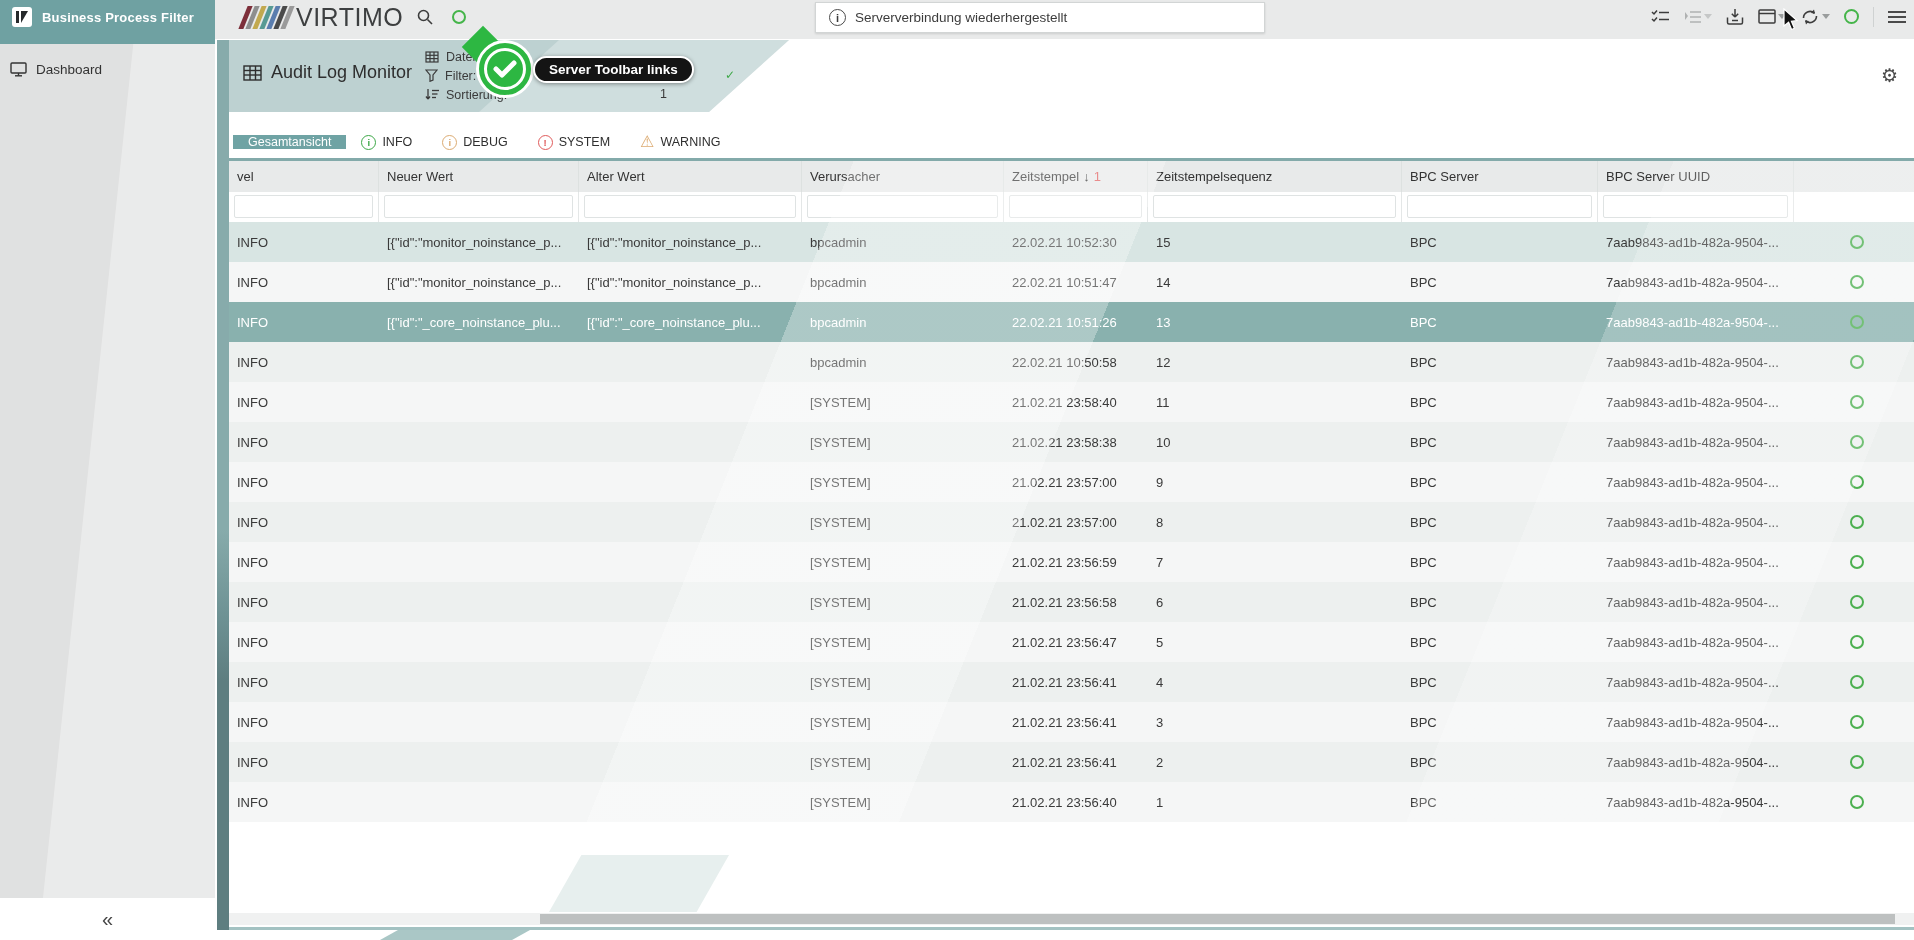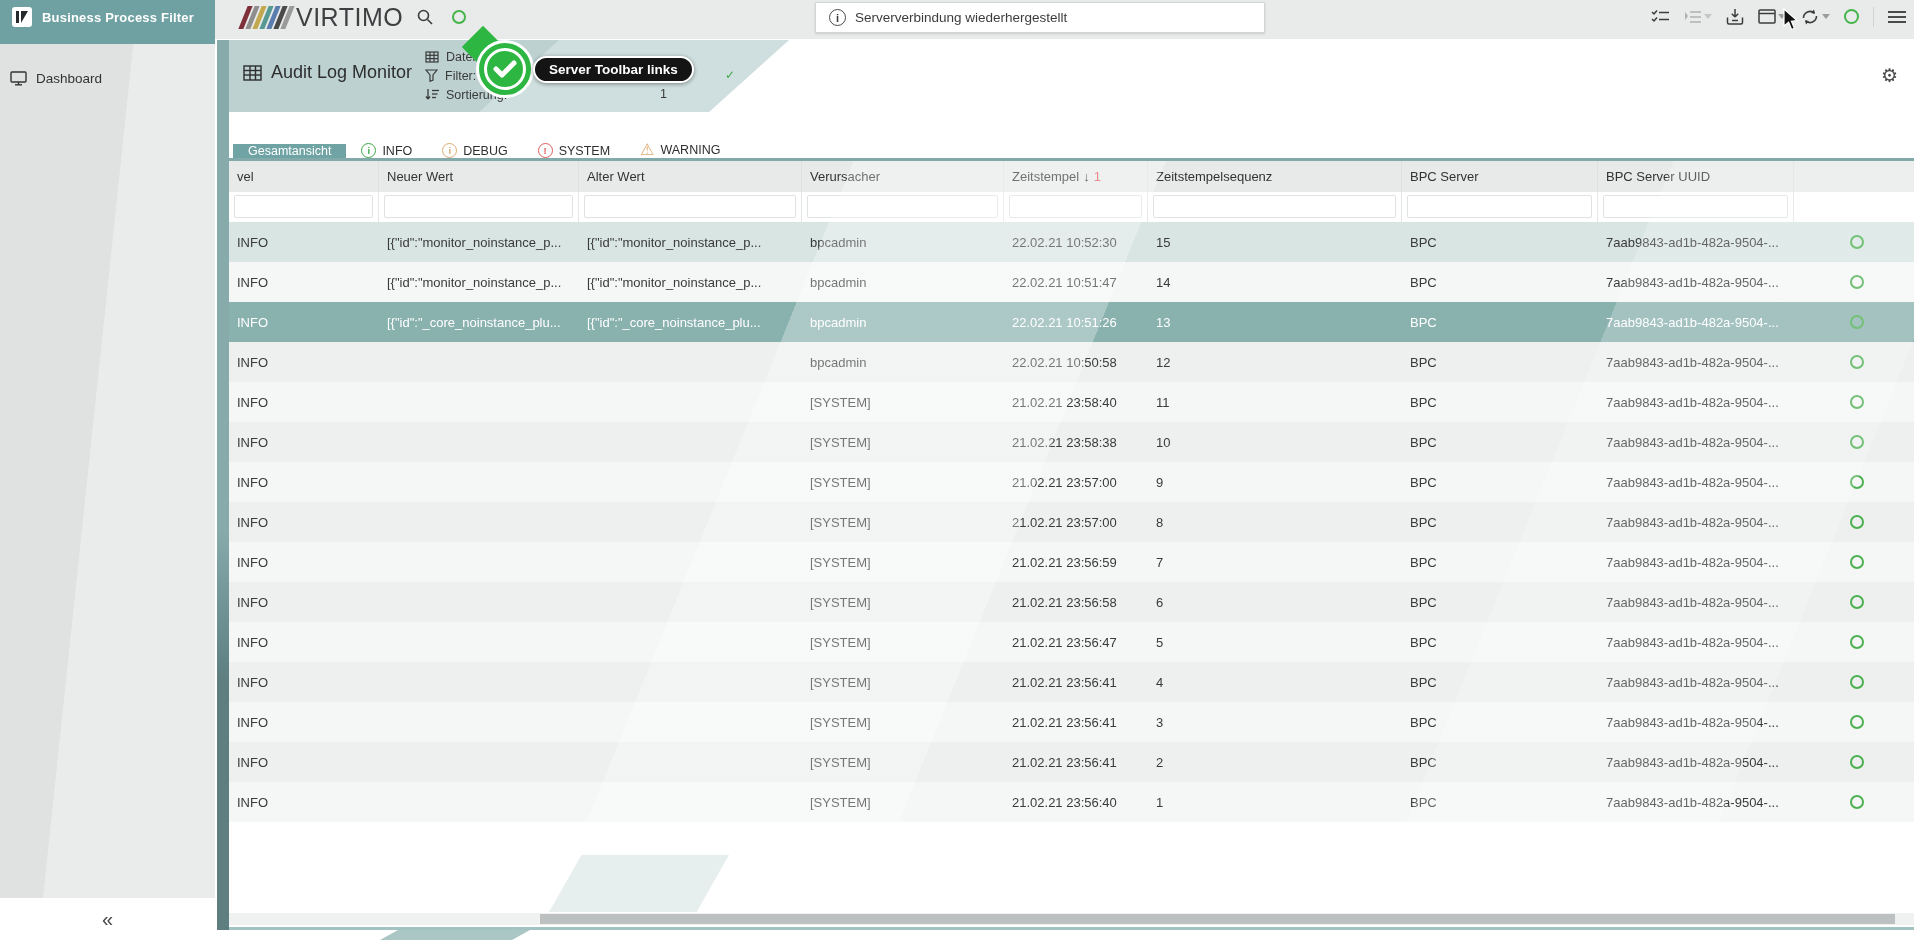--- a/index.html
+++ b/index.html
@@ -33,21 +33,21 @@
   .tbi { display:flex; align-items:center; gap:2px; cursor:pointer; }
   .caret { width:0; height:0; border-left:4px solid transparent; border-right:4px solid transparent; border-top:5px solid #9a9d9d; }
   .disabled { opacity:.45; }
   .hstatus { width:15px; height:15px; border:2px solid #45b54a; border-radius:50%; }
   .tb-divider { width:1px; height:20px; background:#cfd2d2; }
 
   
   .sidebar { position:absolute; left:0; top:44px; width:215px; height:854px; background:#e0e1e1; overflow:hidden; }
   .sidebar::before { content:""; position:absolute; left:0; top:0; width:100%; height:100%;
                      background:#eaebeb; clip-path:polygon(62% 0, 100% 0, 100% 100%, 20% 100%); }
-  .side-item { position:relative; display:flex; align-items:flex-end; gap:9px; height:34px; padding-left:10px;
+  .side-item { position:relative; display:flex; align-items:center; gap:9px; height:34px; padding-left:10px;
                font-size:13.5px; color:#333; cursor:pointer; margin-top:8px; }
   .side-footer { position:absolute; left:0; top:898px; width:215px; height:42px; background:#fff; z-index:5;
                  display:flex; align-items:center; justify-content:center; }
   .collapse-btn { font-size:20px; color:#444; cursor:pointer; line-height:1; padding:0 10px; }
 
   
   .left-strip { position:absolute; left:217px; top:40px; width:12px; height:890px;
                 background:linear-gradient(to bottom,#87abab 0 55%,#6d9193 65%,#5e7e80 72%,#5e7e80 100%); }
   .panel { position:absolute; left:229px; top:40px; width:1685px; height:872px; background:#fff; }
 
@@ -59,21 +59,21 @@
   .panel-title { position:absolute; left:14px; top:22px; display:flex; align-items:center; gap:9px;
                  font-size:18px; color:#2e2e2e; }
   .meta { position:absolute; left:196px; top:7px; width:320px; font-size:12.5px; color:#3a3a3a; }
   .meta-row { position:relative; display:flex; align-items:center; gap:7px; height:19px; }
   .meta-val { position:absolute; left:235px; top:2px; }
   .filter-ok { position:absolute; left:300px; top:2px; color:#3da847; font-size:12px; font-weight:bold; }
   .gear { position:absolute; right:16px; top:26px; font-size:19px; color:#4a4a4a; cursor:pointer; line-height:1; }
 
   
   .tabbar { position:relative; height:35px; background:#fff; border-bottom:3px solid #83aaaa;
-            display:flex; align-items:flex-end; padding-left:4px; }
+            display:flex; align-items:center; padding-left:4px; }
   .tab { display:flex; align-items:center; gap:6px; padding:0 15px; font-size:12.5px; color:#2f2f2f; cursor:pointer; }
   .tab-active { background:#6fa3a4; color:#fff; }
   .ci { width:15px; height:15px; border-radius:50%; border:1.7px solid; display:inline-flex; align-items:center;
         justify-content:center; font-size:9.5px; font-weight:bold; font-style:normal; flex:0 0 auto; }
   .ci-green { color:#3da847; border-color:#3da847; }
   .ci-tan   { color:#dcab72; border-color:#dcab72; }
   .ci-red   { color:#e05b5b; border-color:#e05b5b; }
   .warn-tri { color:#dcab72; font-size:16px; line-height:1; }
 
   

